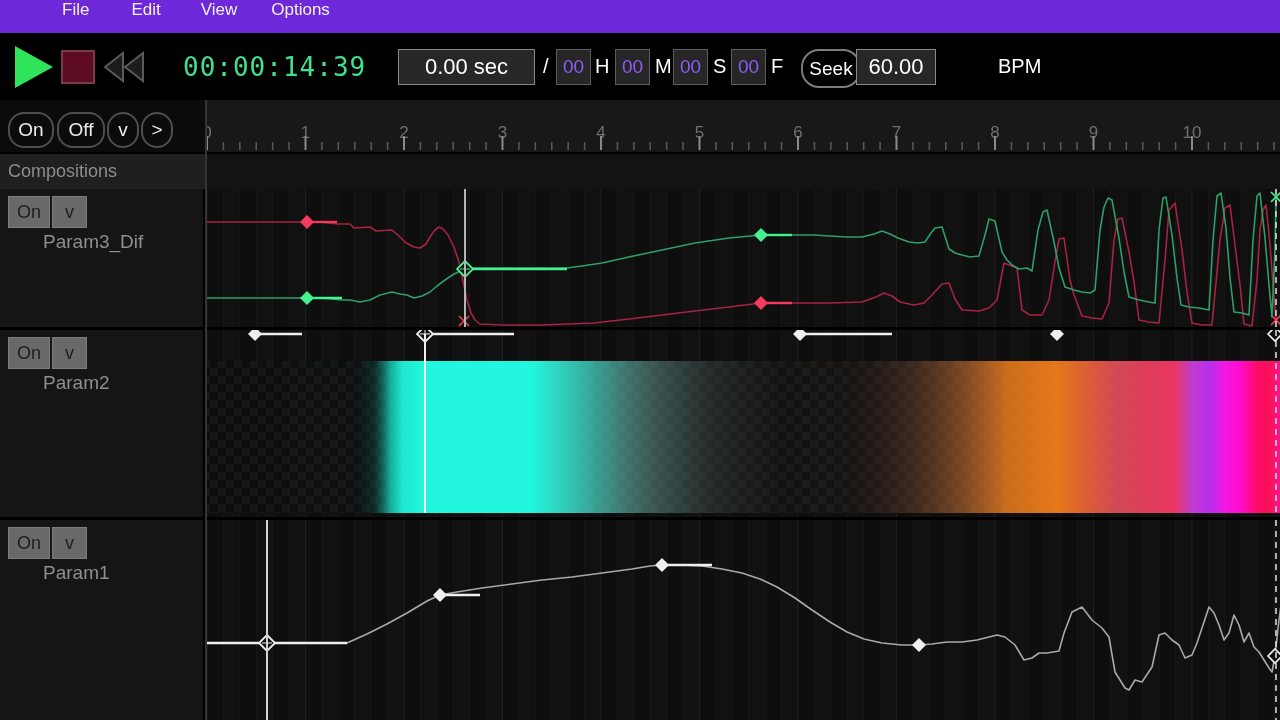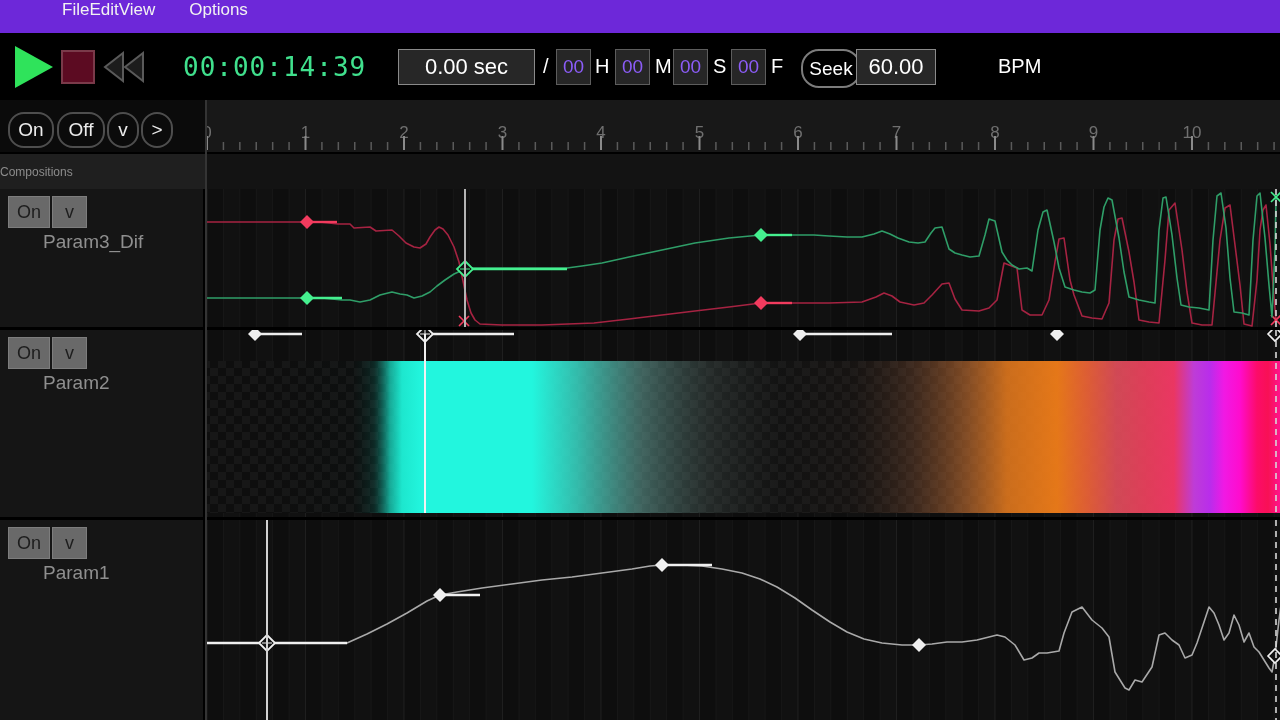--- a/index.html
+++ b/index.html
@@ -21,40 +21,40 @@
   .tlabel{position:absolute;top:0;height:67px;display:flex;align-items:center;font-size:20px;color:#fff;}
   #seek-btn{position:absolute;left:801px;top:16px;width:56px;height:35px;border:2px solid #7c7c7c;
             border-radius:18px;background:#000;color:#fff;font-size:19px;display:flex;align-items:center;justify-content:center;}
   
   #sidebar{position:absolute;left:0;top:100px;width:205px;height:620px;background:#000;}
   #sb-controls{position:absolute;left:0;top:0;width:205px;height:52px;background:#0b0b0b;border-bottom:2px solid #000;}
   .pill{position:absolute;top:12px;height:32px;border:2px solid #4e4e4e;border-radius:16px;background:#0b0b0b;
         color:#ececec;font-size:19px;display:flex;align-items:center;justify-content:center;}
   #sb-comp{position:absolute;left:0;top:54px;width:205px;height:35px;background:#1f1f1f;
            display:flex;align-items:center;}
-  #sb-comp span{font-size:12px;color:#8c8c8c;}
+  #sb-comp span{font-size:18px;color:#8c8c8c;margin-left:8px;}
   .trackhead{position:absolute;left:0;width:203px;background:#151515;}
   .th-btn{position:absolute;top:7px;height:30px;background:#696969;color:#1d1d1d;font-size:18px;
           display:flex;align-items:center;justify-content:center;border:1px solid #7d7d7d;}
   .th-name{position:absolute;left:8px;top:42px;font-size:19px;color:#8f8f8f;margin-left:35px;}
   
   #timeline{position:absolute;left:205px;top:100px;width:1075px;height:620px;background:#000;border-left:2px solid #343434;}
   #ruler{position:absolute;left:0;top:0;width:1073px;height:52px;background:#181818;border-bottom:2px solid #000;}
   #compstrip{position:absolute;left:0;top:54px;width:1073px;height:35px;background:#131313;}
   .lane{position:absolute;left:0;width:1073px;background:#0e0e0e;}
   .lane svg,#ruler svg{display:block;}
 </style>
 </head>
 <body>
 <div id="app">
 
   <div id="menubar">
     <span class="menu-item" style="margin-left:18px">File</span>
-    <span class="menu-item" style="">Edit</span>
-    <span class="menu-item" style="">View</span>
+    <span class="menu-item" style="margin-left:42px">Edit</span>
+    <span class="menu-item" style="margin-left:40px">View</span>
     <span class="menu-item" style="margin-left:34px">Options</span>
   </div>
 
   <div id="transport">
     <div class="tbtn" style="left:14px">
       <svg width="40" height="44">
         <polygon id="play-tri" points="1,1 39,22 1,43" fill="#2fe35b"></polygon>
       </svg>
     </div>
     <div class="tbtn" style="left:60px">

